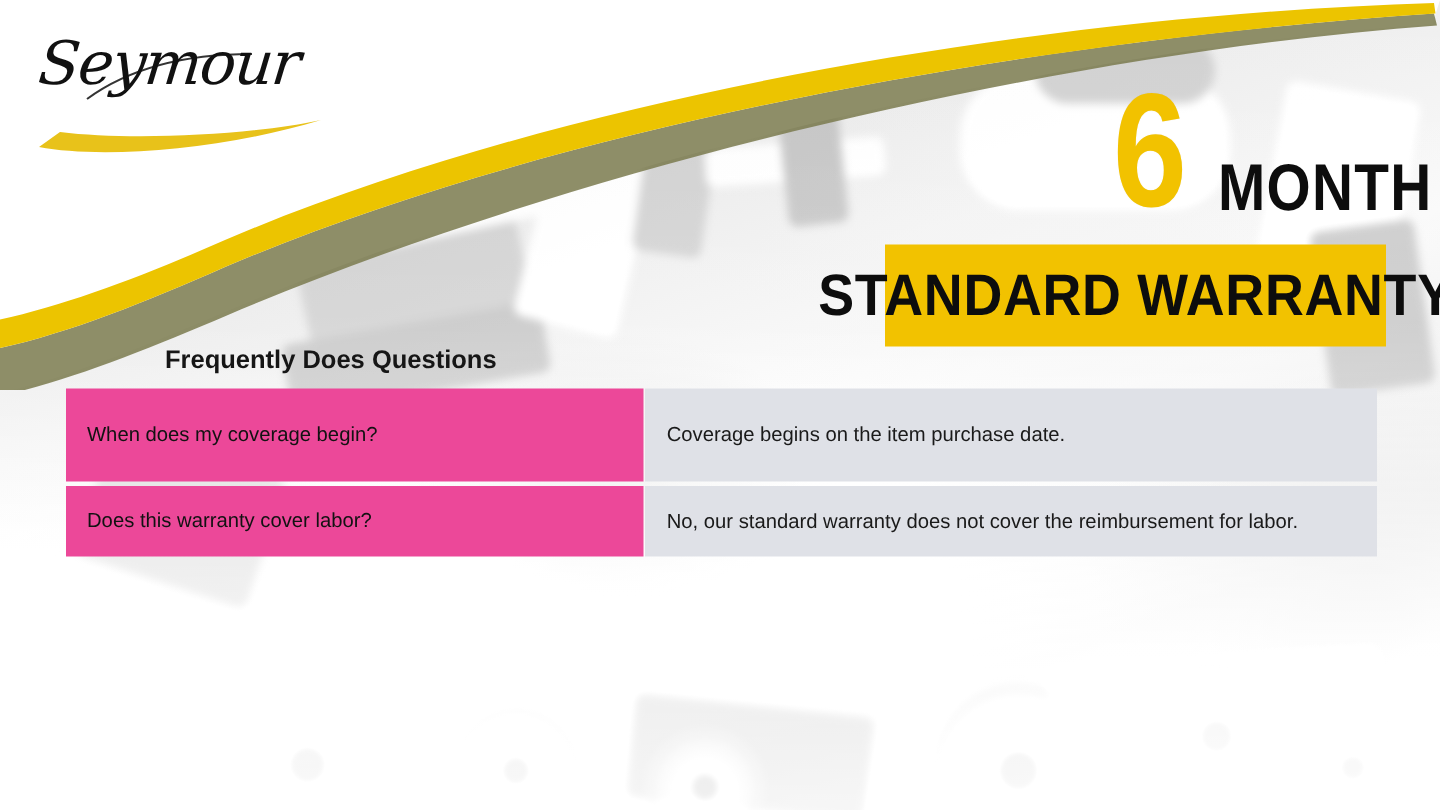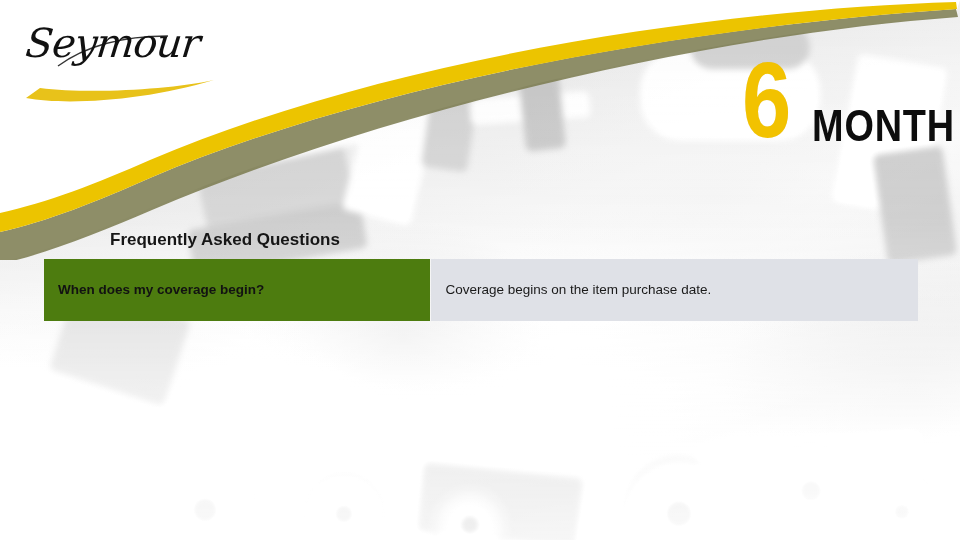--- a/index.html
+++ b/index.html
@@ -106,23 +106,23 @@
     font-weight:700;font-size:17px;color:#161616;
   }
 
   
   .faq-table{
     position:absolute;left:44px;top:256px;width:874px;
     border-collapse:separate;border-spacing:0 3px;
   }
   .faq-table td{vertical-align:middle;}
   .q-cell{
-    width:376px;background:#4d7c0f;color:#121212;
-    font-family:"Liberation Sans", sans-serif;
-    font-weight:700;font-size:13.5px;line-height:17px;
+    width:376px;background:#ec4899;color:#121212;
+    font-family:"Liberation Sans", sans-serif;
+    font-weight:400;font-size:13.5px;line-height:17px;
     padding:14px 16px 16px 14px;
   }
   .a-cell{
     width:486px;background:#DFE1E7;color:#1a1a1a;
     font-family:"Liberation Sans", sans-serif;
     font-weight:400;font-size:13.5px;line-height:18px;
     padding:14px 14px 14px 14px;text-align:justify;
   }
   tr.r0 .q-cell, tr.r0 .a-cell{height:32px;}
   .spacer-col{width:2px;padding:0;background:transparent;}
@@ -180,26 +180,34 @@
     <div class="logo-script">Seymour</div>
     <svg width="210" height="95" style="position:absolute;left:0;top:0;">
       <path d="M8,84 C50,92 130,86 196,66 C150,76 70,80 22,74 Z" fill="#E8C21A"></path>
       <path d="M40,52 C70,30 110,22 150,22" stroke="#111" stroke-width="1.4" fill="none" opacity=".85"></path>
     </svg>
   </div>
 
   <div class="six">6</div>
   <div class="month">MONTH</div>
 
-
-  <div class="faq-title">Frequently Asked Questions</div>
+  <div class="banner">
+    <span>STANDARD WARRANTY</span>
+  </div>
+
+  <div class="faq-title">Frequently Does Questions</div>
 
   <table class="faq-table">
     <tbody>
       <tr class="r0">
         <td class="q-cell">When does my coverage begin?</td>
         <td class="spacer-col"></td>
         <td class="a-cell">Coverage begins on the item purchase date.</td>
       </tr>
+      <tr>
+        <td class="q-cell">Does this warranty cover labor?</td>
+        <td class="spacer-col"></td>
+        <td class="a-cell">No, our standard warranty does not cover the reimbursement for labor.</td>
+      </tr>
     </tbody>
   </table>
 
 </div>
 
 </body></html>

